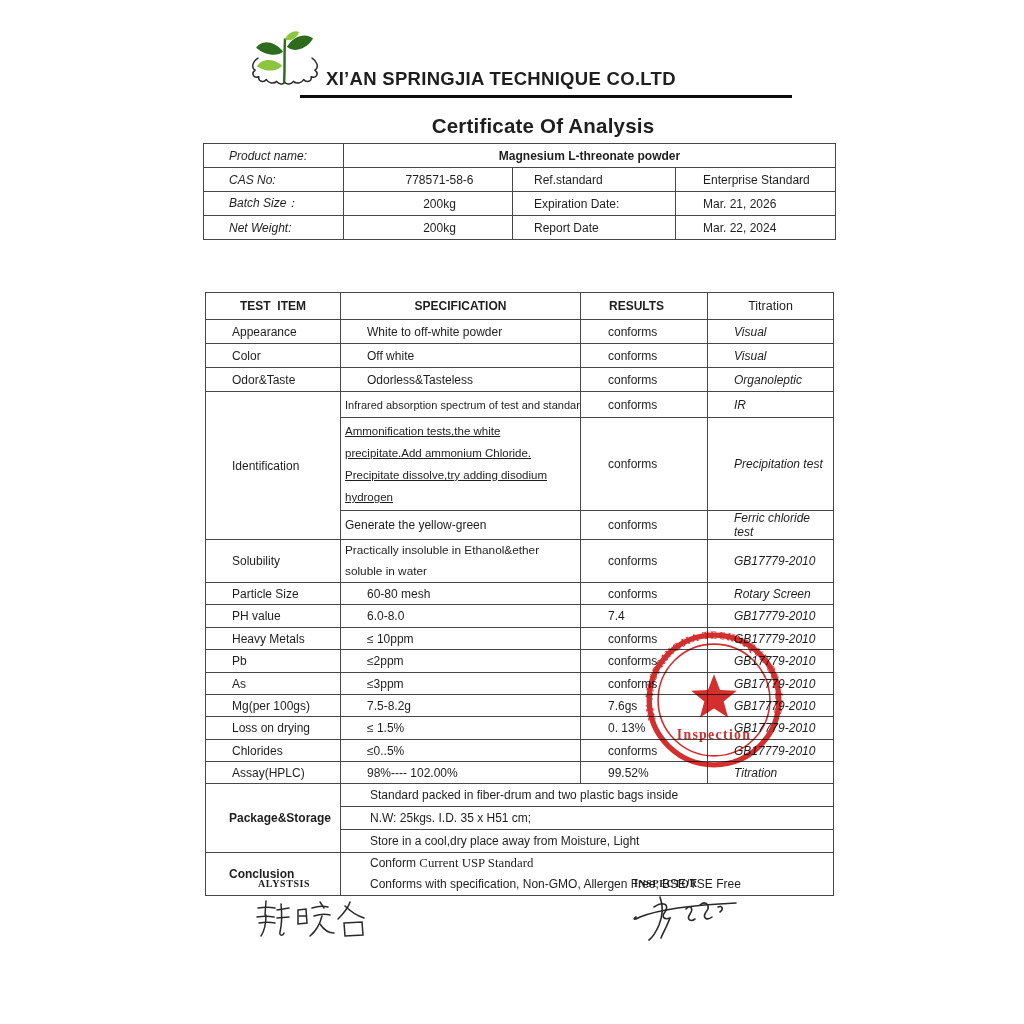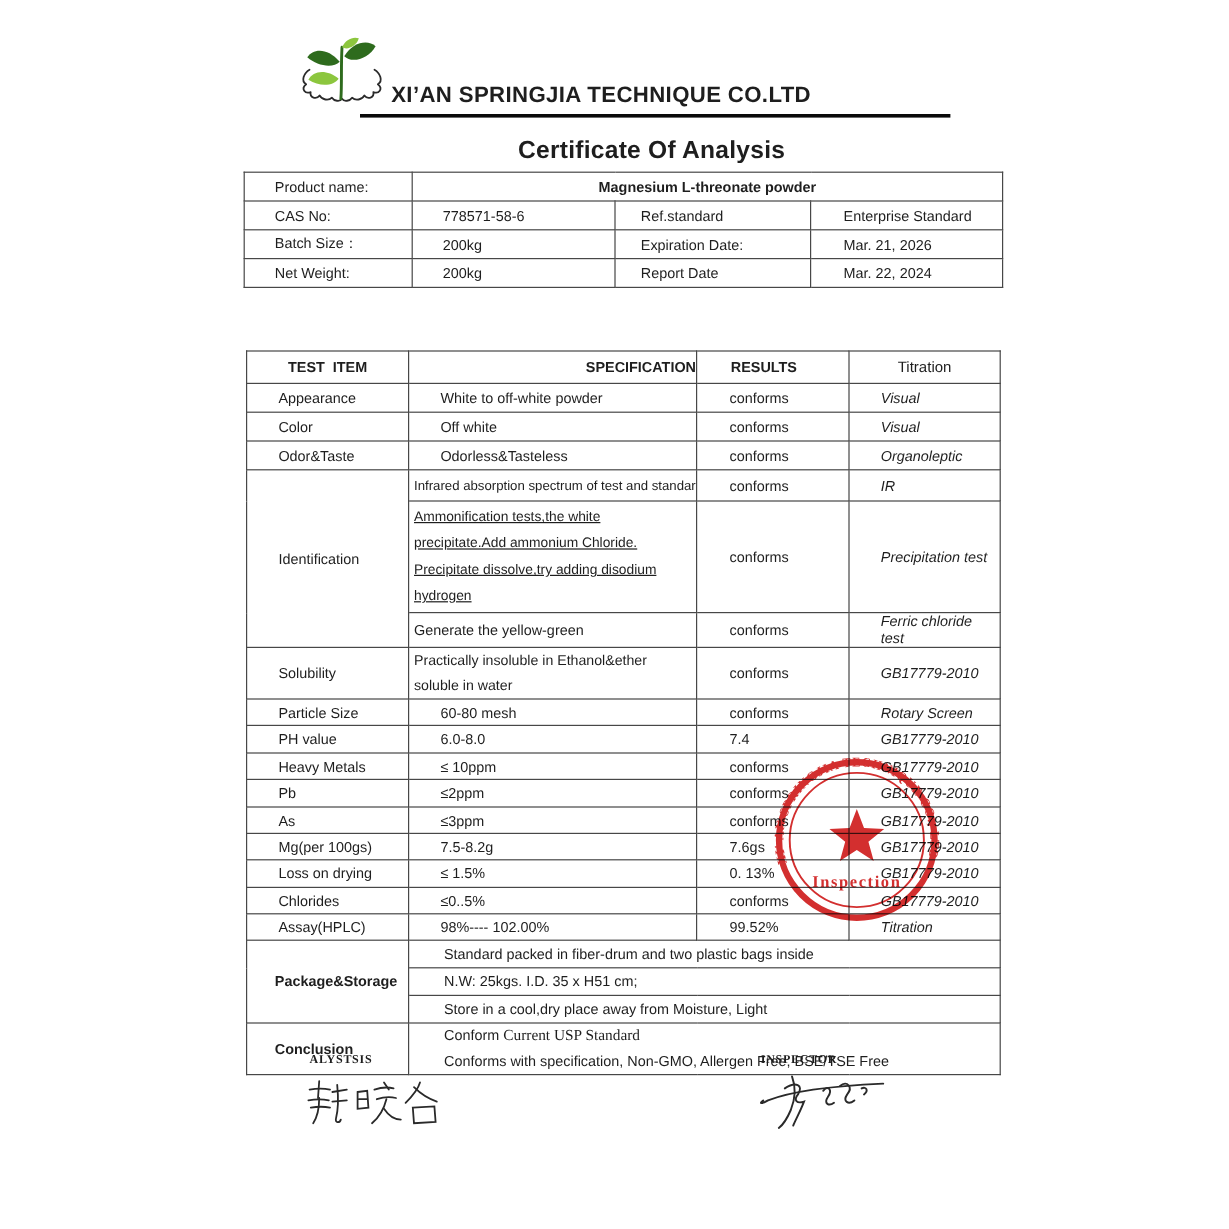--- a/index.html
+++ b/index.html
@@ -19,29 +19,29 @@
   .doc-title{
     left:318px;top:114px;width:450px;text-align:center;
     font-weight:bold;font-size:20.5px;letter-spacing:.2px;
   }
 
   
   table{border-collapse:collapse;table-layout:fixed;}
   td{border:1px solid #474747;font-size:12px;vertical-align:middle;
      padding:0 2px 0 26px;overflow:hidden;}
   .t1{left:203px;top:143px;width:632px;border:1.5px solid #3c3c3c;}
-  .t1 td.lab{padding-left:25px;}
-  .t1 td.val{padding-left:25px;}
+  .t1 td.lab{padding-left:25px;font-style:italic;}
+  .t1 td.val{padding-left:25px;text-align:center;}
   .t1 td.lab2{padding-left:21px;}
   .t1 td.val2{padding-left:27px;}
   .t1 td.merged{font-weight:bold;text-align:center;padding:0;}
 
   .t2{left:205px;top:292px;width:628px;border:1.5px solid #3c3c3c;}
   .th-item{font-weight:bold;text-align:center;padding:0;white-space:pre;}
-  .th-spec{font-weight:bold;text-align:right;padding:0;}
+  .th-spec{font-weight:bold;text-align:center;padding:0;}
   .th-res{font-weight:bold;padding-left:28px;border-radius:12px;}
   .th-meth{text-align:center;padding:0;font-size:12.5px;}
   td.item{padding-left:26px;}
   td.res{padding-left:27px;}
   td.meth{padding-left:26px;font-style:italic;}
   td.tight{padding-left:4px;}
   td.nowrap{white-space:nowrap;font-size:11px;padding-right:0;}
   td.wrap3{font-size:11.5px;line-height:22px;padding-top:2px;padding-bottom:2px;text-decoration:underline;}
   td.wrap2{font-size:11.8px;line-height:21px;}
   td.boldlab{font-weight:bold;padding-left:23px;}

